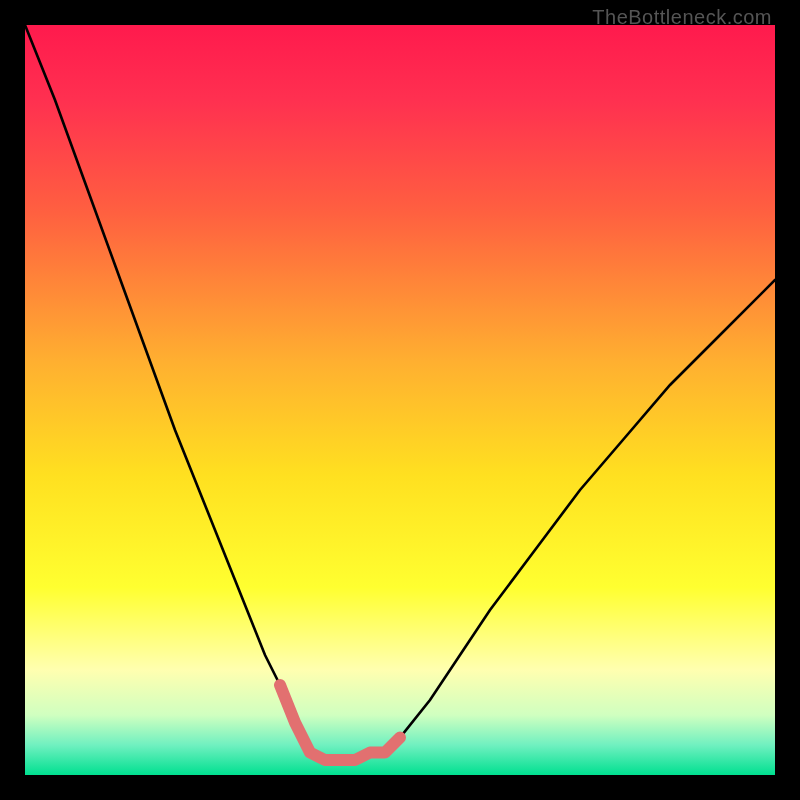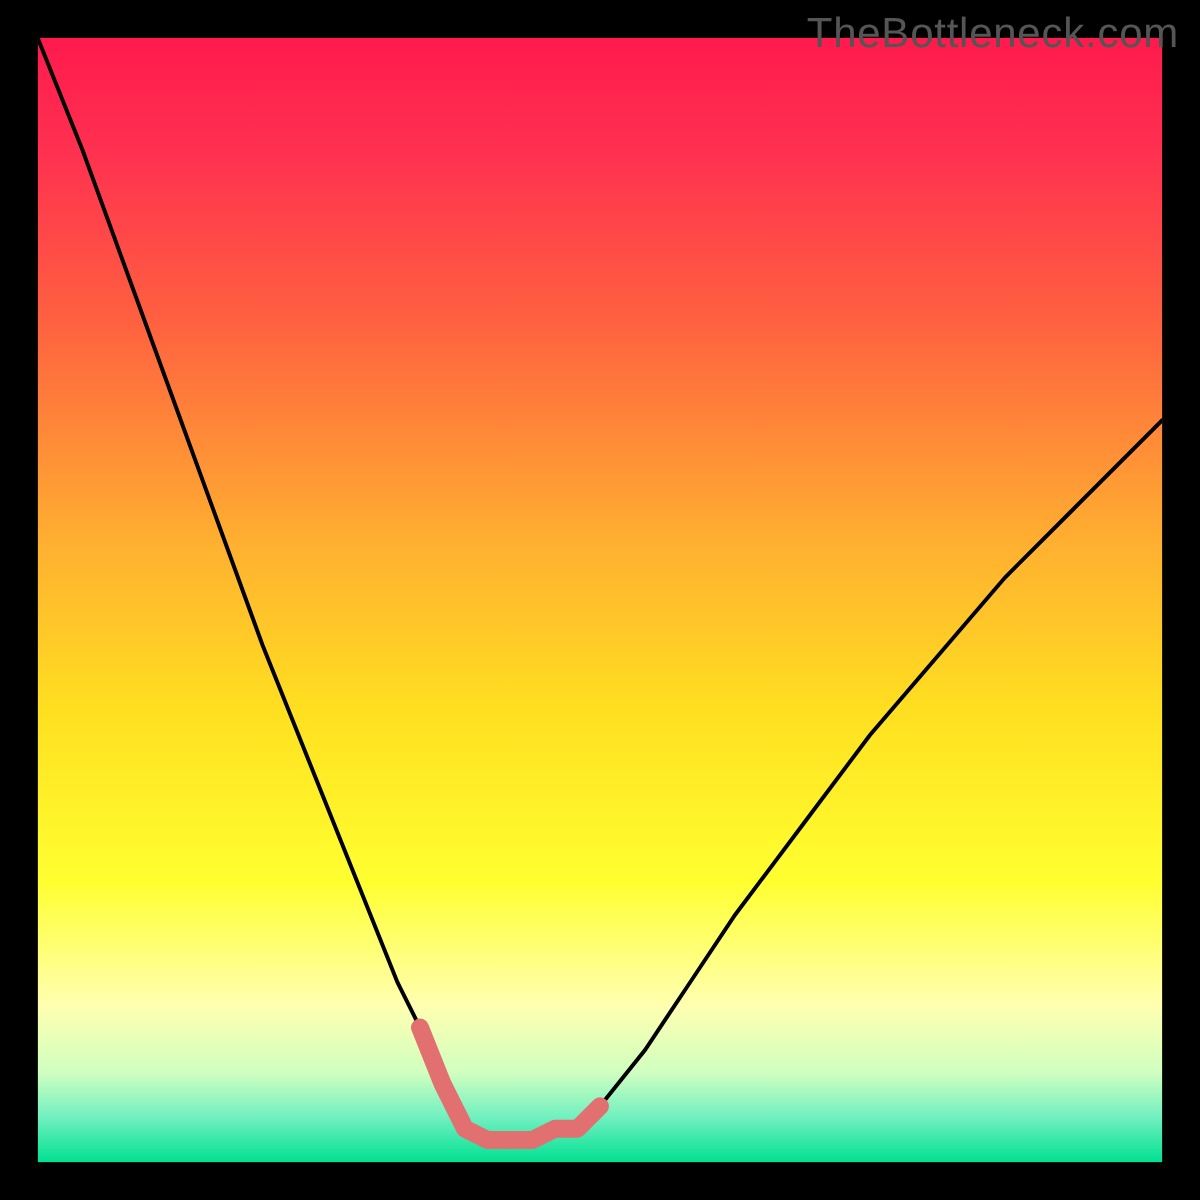--- a/index.html
+++ b/index.html
@@ -8,23 +8,23 @@
     width: 800px;
     height: 800px;
     background: #000;
     font-family: Arial, sans-serif;
     position: relative;
     overflow: hidden;
   }
   .watermark {
     position: absolute;
     top: 6px;
-    right: 14px;
+    right: 28px;
     color: #555;
-    font-size: 28px;
+    font-size: 20px;
     letter-spacing: 0.5px;
     z-index: 3;
     text-align: right;
   }
   .plot-area {
     position: absolute;
     left: 25px;
     top: 25px;
     width: 750px;
     height: 750px;

